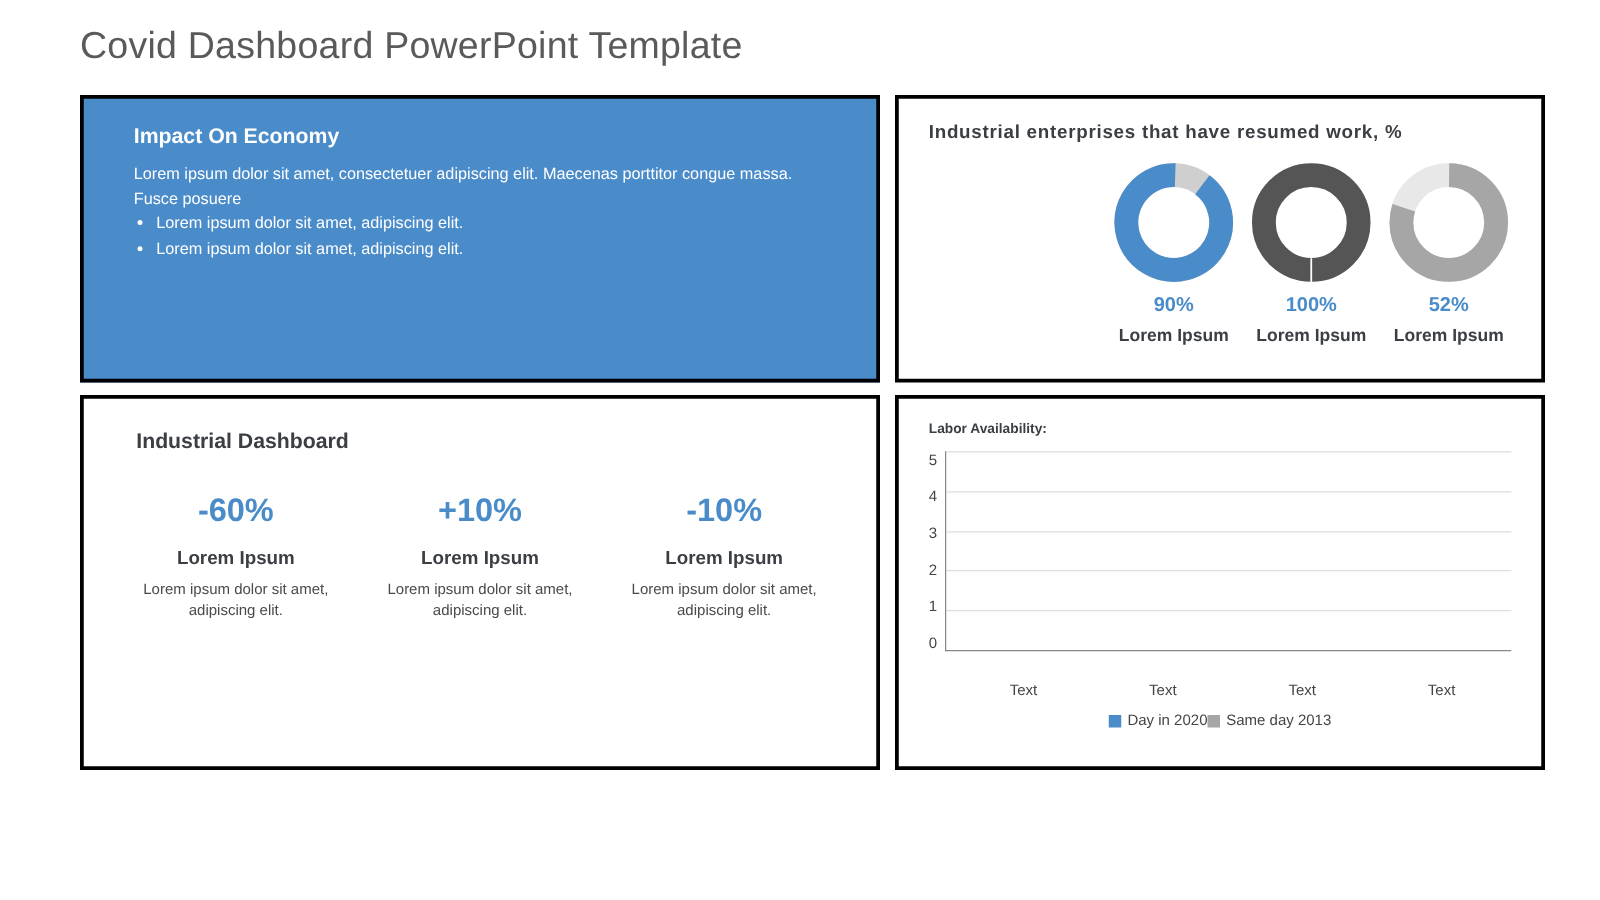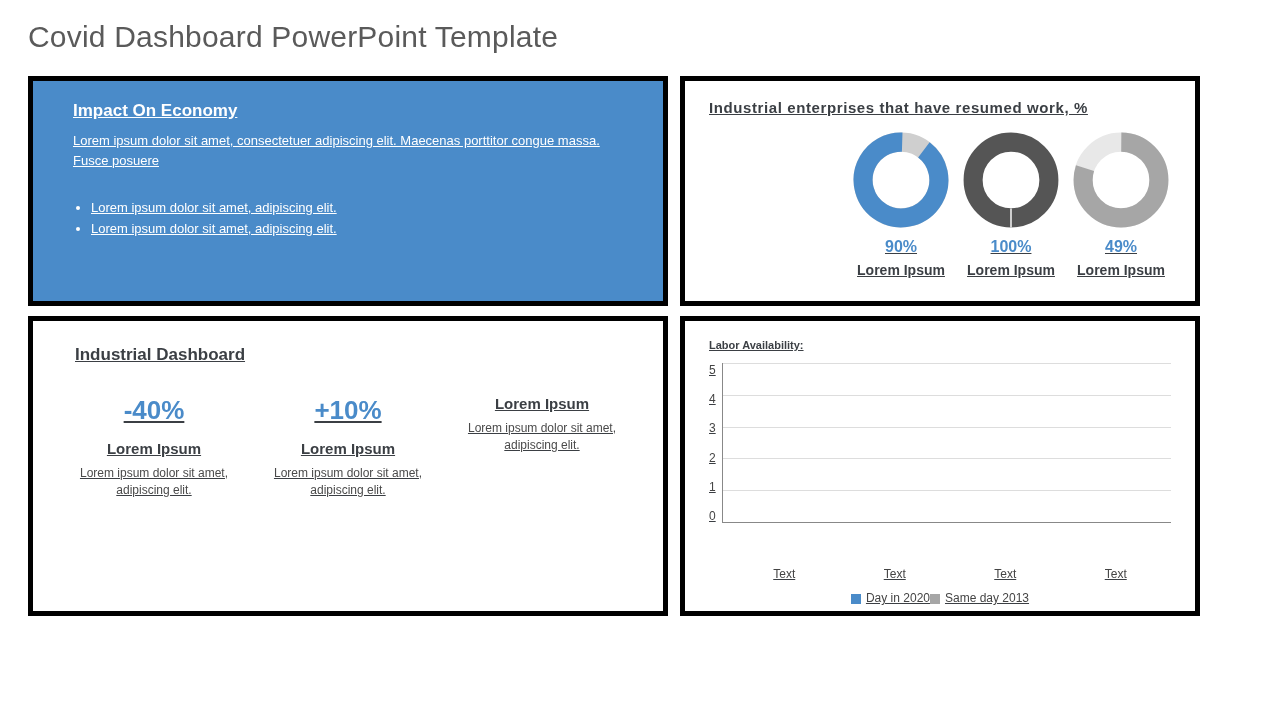--- a/index.html
+++ b/index.html
@@ -4,56 +4,54 @@
 <style>
   * { box-sizing: border-box; margin: 0; padding: 0; }
   body {
     font-family: "Segoe UI", Tahoma, Verdana, sans-serif;
     background: #ffffff;
     width: 1280px;
     height: 720px;
     color: #3b3f44;
   }
   .slide {
-    padding: 20px 50px 30px 28px;
+    padding: 20px 50px 30px 64px;
   }
   .title {
     font-size: 30px;
     font-weight: 400;
     color: #5a5a5a;
     margin-bottom: 22px;
     letter-spacing: 0.2px;
   }
   .grid {
     display: grid;
     grid-template-columns: 640px 520px;
     grid-template-rows: 230px 300px;
     gap: 10px 12px;
   }
   .panel {
-    border: 5px solid #000000;
+    border: 3px solid #000000;
     background: #ffffff;
     padding: 18px 24px;
-    text-decoration: underline;
   }
   
   .impact {
     background: #4a8bc9;
     color: #ffffff;
     padding: 20px 40px;
   }
   .impact h2 {
     font-size: 17px;
     font-weight: 700;
     margin-bottom: 10px;
   }
   .impact p {
     font-size: 13px;
     line-height: 1.5;
-    margin-bottom: 28px;
   }
   .impact ul {
     list-style: disc;
     padding-left: 18px;
     font-size: 13px;
     line-height: 1.6;
   }
   
   .enterprises h3 {
     font-size: 15px;
@@ -161,21 +159,21 @@
     width: 22px;
   }
   .bar.blue { background: #4a8bc9; }
   .bar.grey { background: #a6a6a6; }
   .x-labels {
     display: flex;
     justify-content: space-around;
     font-size: 12px;
     color: #444;
     margin-left: 20px;
-    margin-top: 24px;
+    margin-top: 4px;
   }
   .legend {
     display: flex;
     justify-content: center;
     font-size: 12px;
     color: #444;
     margin-top: 10px;
   }
   .legend span::before {
     content: "";
@@ -224,41 +222,42 @@
           </svg>
           <div class="pct">100%</div>
           <div class="donut-label">Lorem Ipsum</div>
         </div>
 
         <div class="donut-item">
           <svg width="100" height="100" viewBox="0 0 42 42">
             <circle cx="21" cy="21" r="15.915" fill="none" stroke="#e8e8e8" stroke-width="8"></circle>
             <circle cx="21" cy="21" r="15.915" fill="none" stroke="#a6a6a6" stroke-width="8" stroke-dasharray="80 20" stroke-dashoffset="25"></circle>
           </svg>
-          <div class="pct">49%</div>
+          <div class="pct">52%</div>
           <div class="donut-label">Lorem Ipsum</div>
         </div>
 
       </div>
     </div>
 
     <div class="panel indicators">
       <h2>Industrial Dashboard</h2>
       <div class="ind-row">
         <div class="ind-item">
-          <div class="ind-val">-40%</div>
+          <div class="ind-val">-60%</div>
           <div class="ind-label">Lorem Ipsum</div>
           <div class="ind-desc">Lorem ipsum dolor sit amet, adipiscing elit.</div>
         </div>
         <div class="ind-item">
           <div class="ind-val">+10%</div>
           <div class="ind-label">Lorem Ipsum</div>
           <div class="ind-desc">Lorem ipsum dolor sit amet, adipiscing elit.</div>
         </div>
         <div class="ind-item">
+          <div class="ind-val">-10%</div>
           <div class="ind-label">Lorem Ipsum</div>
           <div class="ind-desc">Lorem ipsum dolor sit amet, adipiscing elit.</div>
         </div>
       </div>
     </div>
 
     <div class="panel labor">
       <h2>Labor Availability:</h2>
 
       <div class="chart-area">

